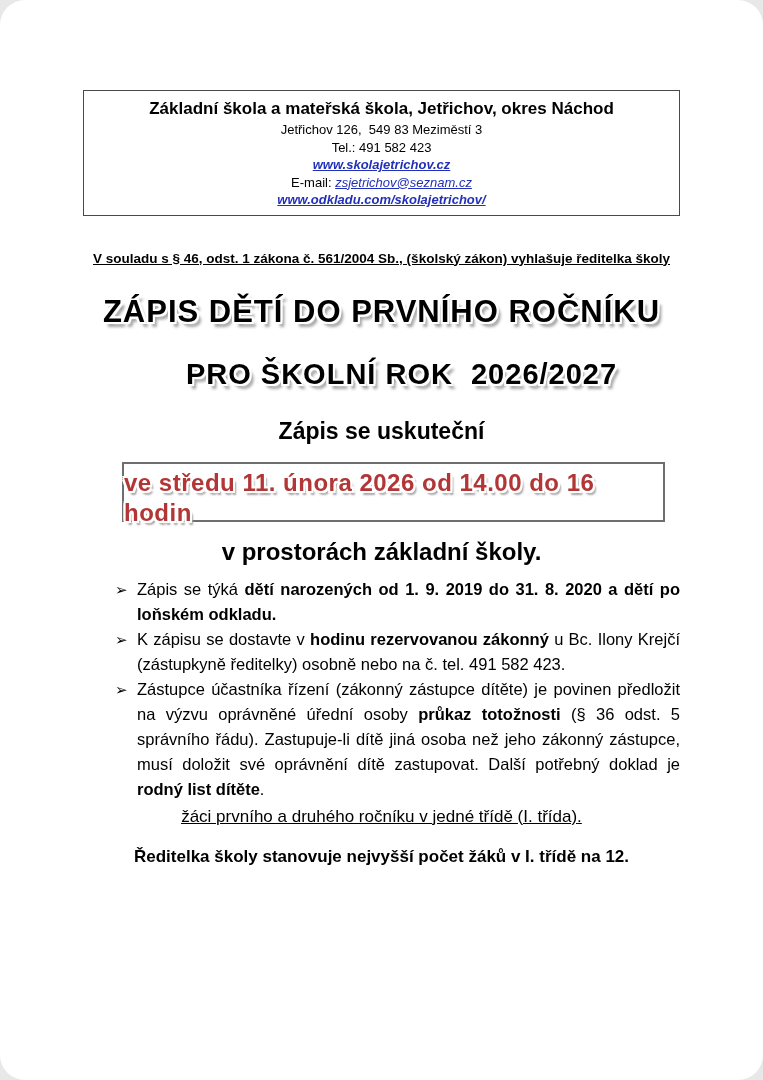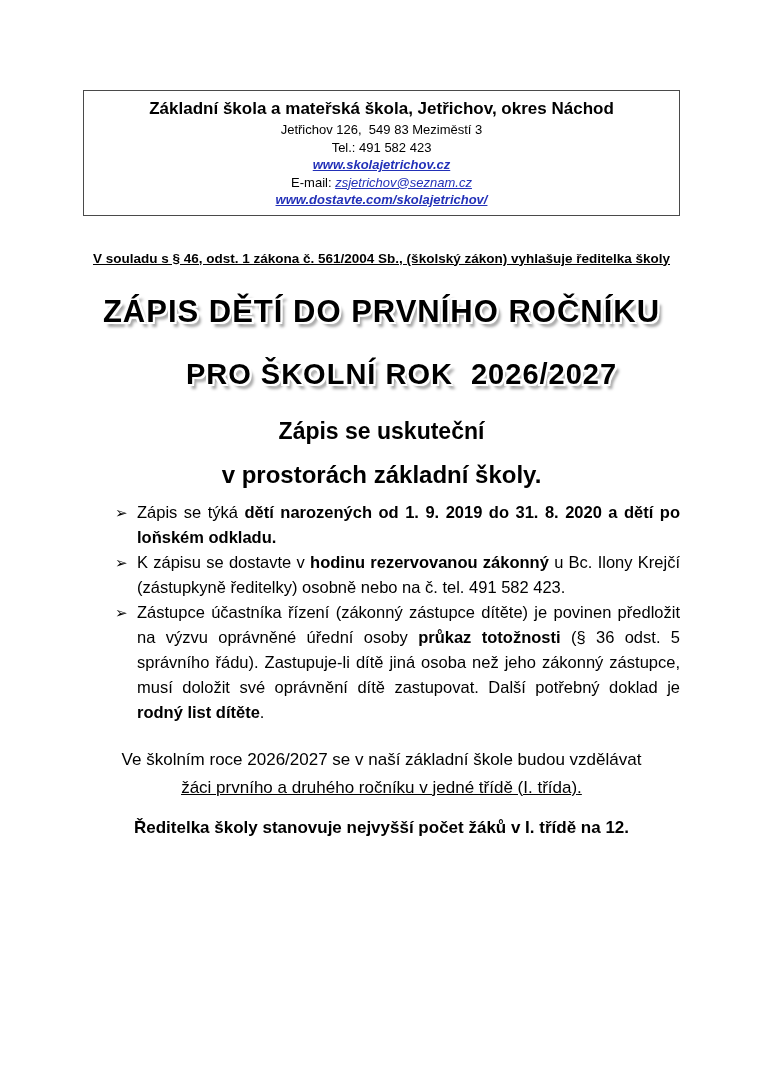--- a/index.html
+++ b/index.html
@@ -6,20 +6,21 @@
   .page{
     position:relative;
     width:763px;height:1080px;
     margin:0 auto;
     background:#ffffff;
     font-family:"Liberation Sans", sans-serif;
     color:#000;
     overflow:hidden;
     box-sizing:border-box;
     padding-top:90px;
+    border-radius:25px;
   }
   .prewrap{white-space:pre-wrap;}
 
   
   .header-box{
     margin:0 83px;
     border:1px solid #4a4a4a;
     box-sizing:border-box;
     text-align:center;
     padding:7px 4px 6px 4px;
@@ -119,45 +120,47 @@
 <body>
 
 <div class="page">
 
   <div class="header-box">
     <div class="school-name">Základní škola a mateřská škola, Jetřichov, okres Náchod</div>
     <div class="hline prewrap">Jetřichov 126,  549 83 Meziměstí 3</div>
     <div class="hline">Tel.: 491 582 423</div>
     <div class="hline"><a class="link www">www.skolajetrichov.cz</a></div>
     <div class="hline"><span>E-mail: </span><a class="link em">zsjetrichov@seznam.cz</a></div>
-    <div class="hline"><a class="link www">www.dostavte.com/skolajetrichov/</a></div>
+    <div class="hline"><a class="link www">www.odkladu.com/skolajetrichov/</a></div>
   </div>
 
   <p class="intro">V souladu s § 46, odst. 1 zákona č. 561/2004 Sb., (školský zákon) vyhlašuje ředitelka školy</p>
 
   <h1 class="wordart-blue t1 prewrap">ZÁPIS DĚTÍ DO PRVNÍHO ROČNÍKU</h1>
   <h1 class="wordart-blue t2 prewrap">PRO ŠKOLNÍ ROK  2026/2027</h1>
 
   <h2 class="subtitle">Zápis se uskuteční</h2>
 
+  <div class="date-box">
+    <div class="wordart-red">ve středu 11. února 2026 od 14.00 do 16 hodin</div>
+  </div>
 
   <h2 class="location">v prostorách základní školy.</h2>
 
   <ul class="bullets">
     <li>
       <span class="marker">➢</span>
       <p class="btext"><span>Zápis se týká </span><span class="b">dětí narozených od 1. 9. 2019 do 31. 8. 2020 a dětí po loňském odkladu.</span></p>
     </li>
     <li>
       <span class="marker">➢</span>
       <p class="btext"><span>K zápisu se dostavte v </span><span class="b">hodinu rezervovanou zákonný</span><span> u Bc. Ilony Krejčí (zástupkyně ředitelky) osobně nebo na č. tel. 491 582 423.</span></p>
     </li>
     <li>
       <span class="marker">➢</span>
       <p class="btext"><span>Zástupce účastníka řízení (zákonný zástupce dítěte) je povinen předložit na výzvu oprávněné úřední osoby </span><span class="b">průkaz totožnosti</span><span> (§ 36 odst. 5 správního řádu). Zastupuje-li dítě jiná osoba než jeho zákonný zástupce, musí doložit své oprávnění dítě zastupovat. Další potřebný doklad je </span><span class="b">rodný list dítěte</span><span>.</span></p>
     </li>
   </ul>
 
-  <p class="f1">Ve školním roce 2026/2027 se v naší základní škole budou vzdělávat</p>
   <p class="f2"><span class="u">žáci prvního a druhého ročníku v jedné třídě (I. třída)</span><span>.</span></p>
   <p class="f3">Ředitelka školy stanovuje nejvyšší počet žáků v I. třídě na 12.</p>
 
 </div>
 
 </body></html>

